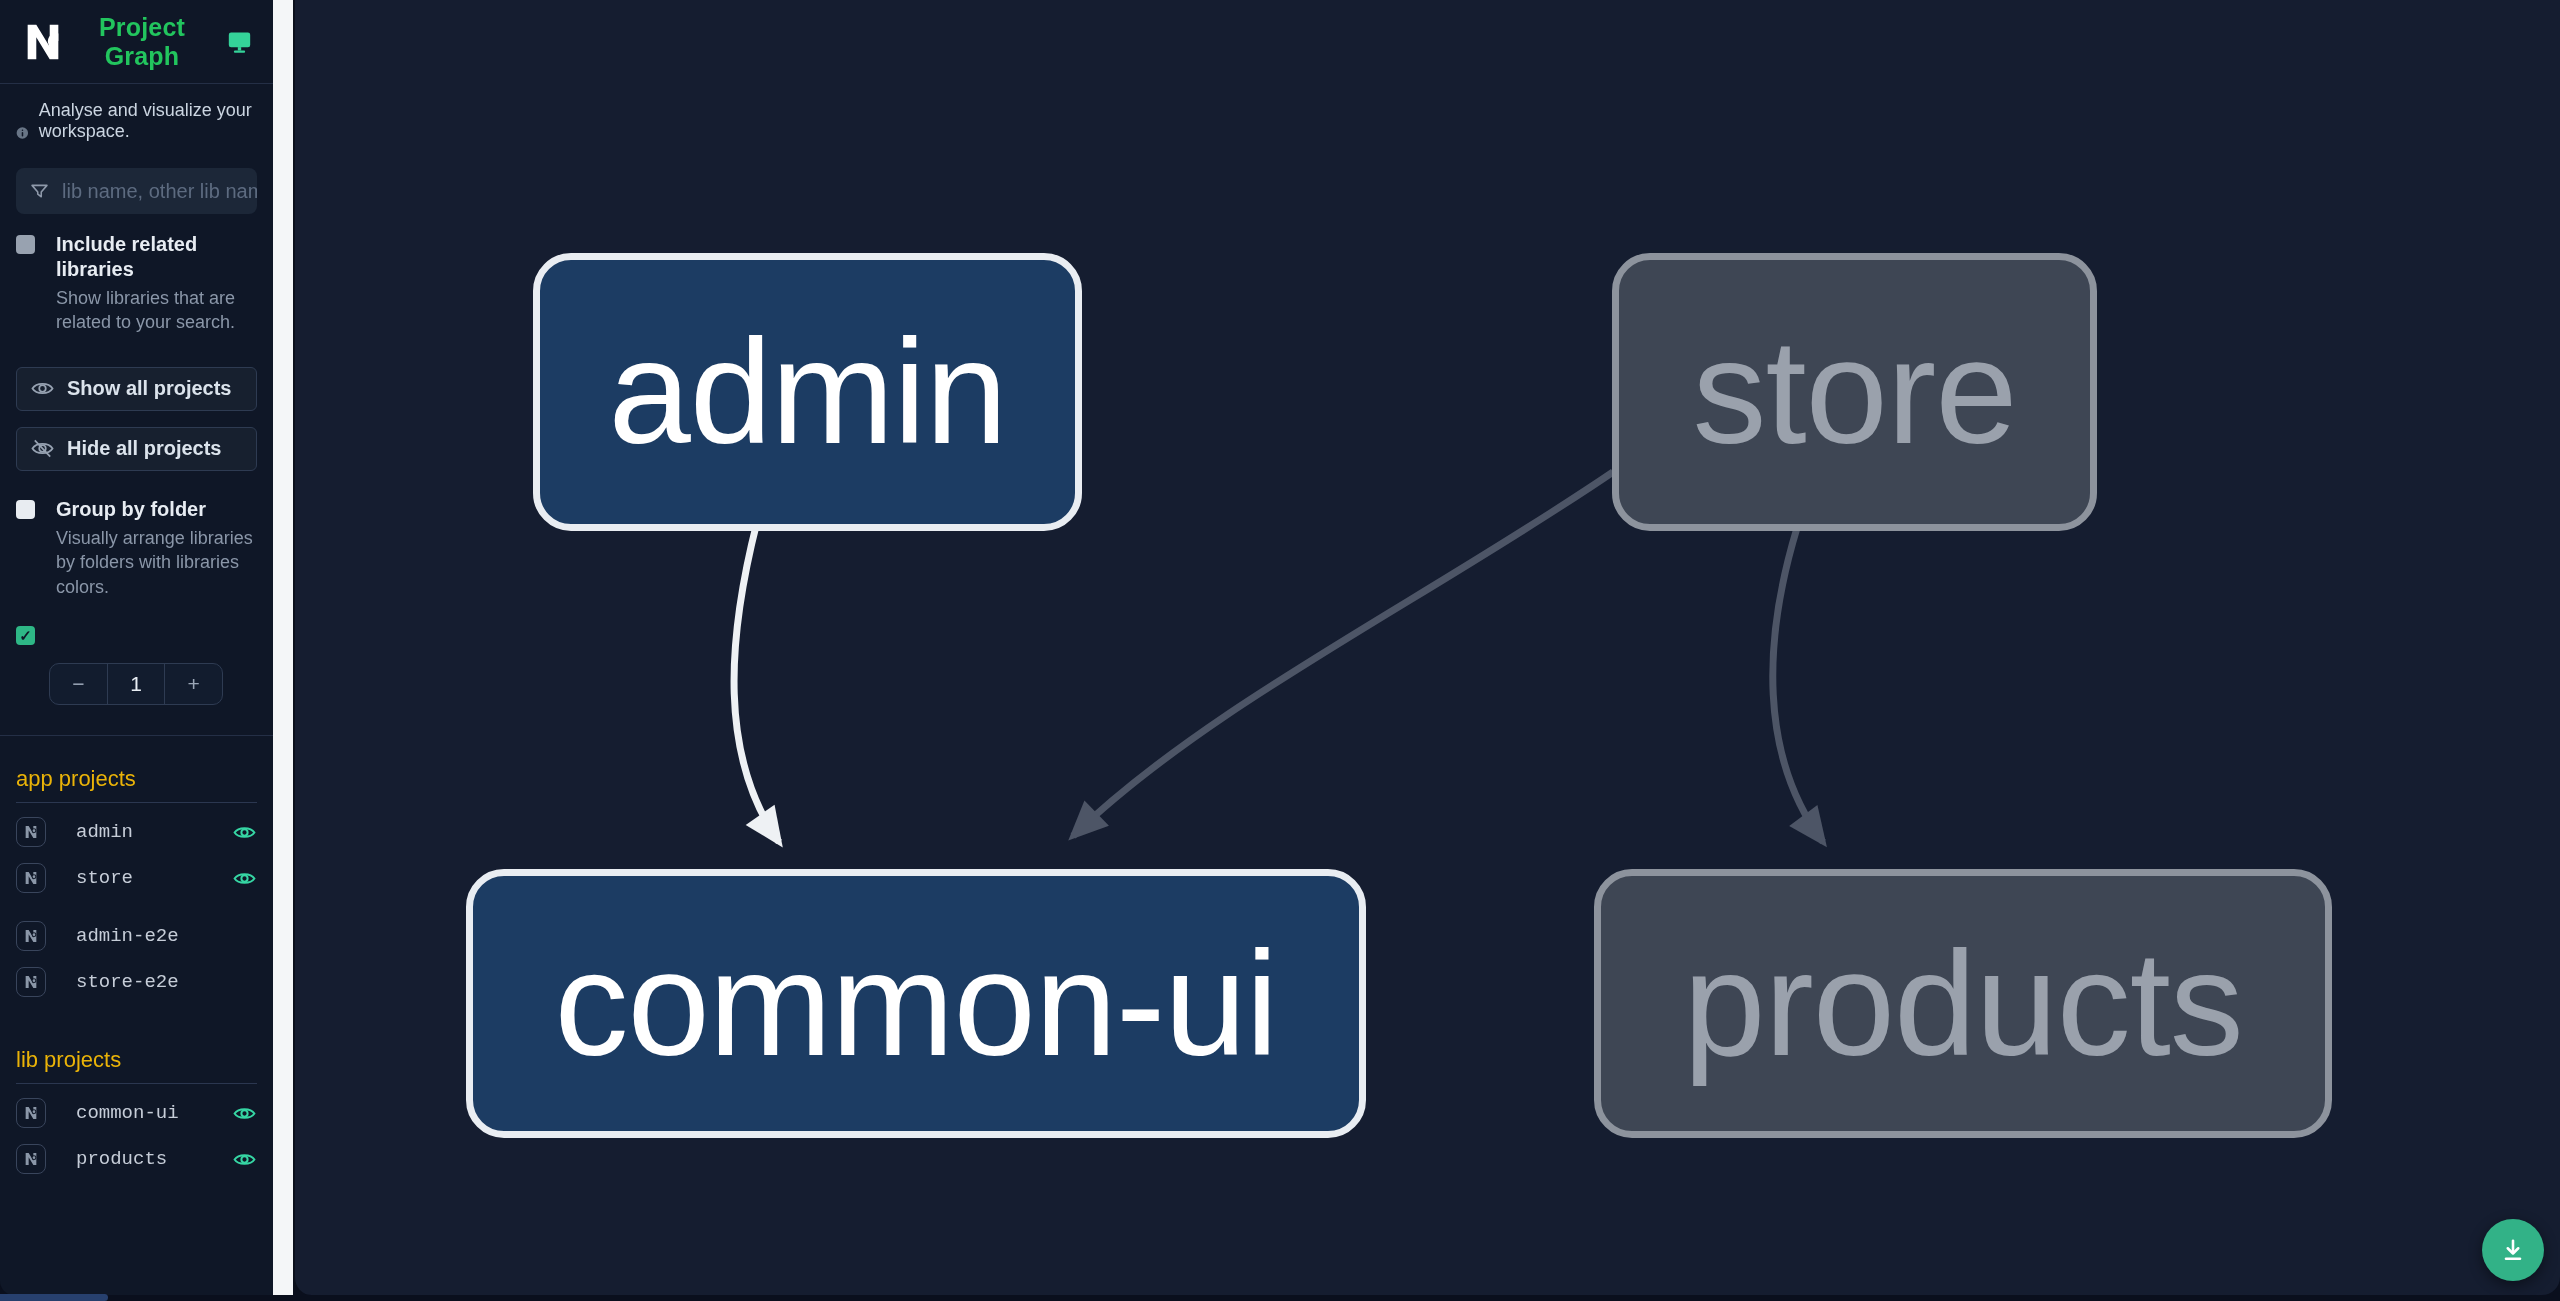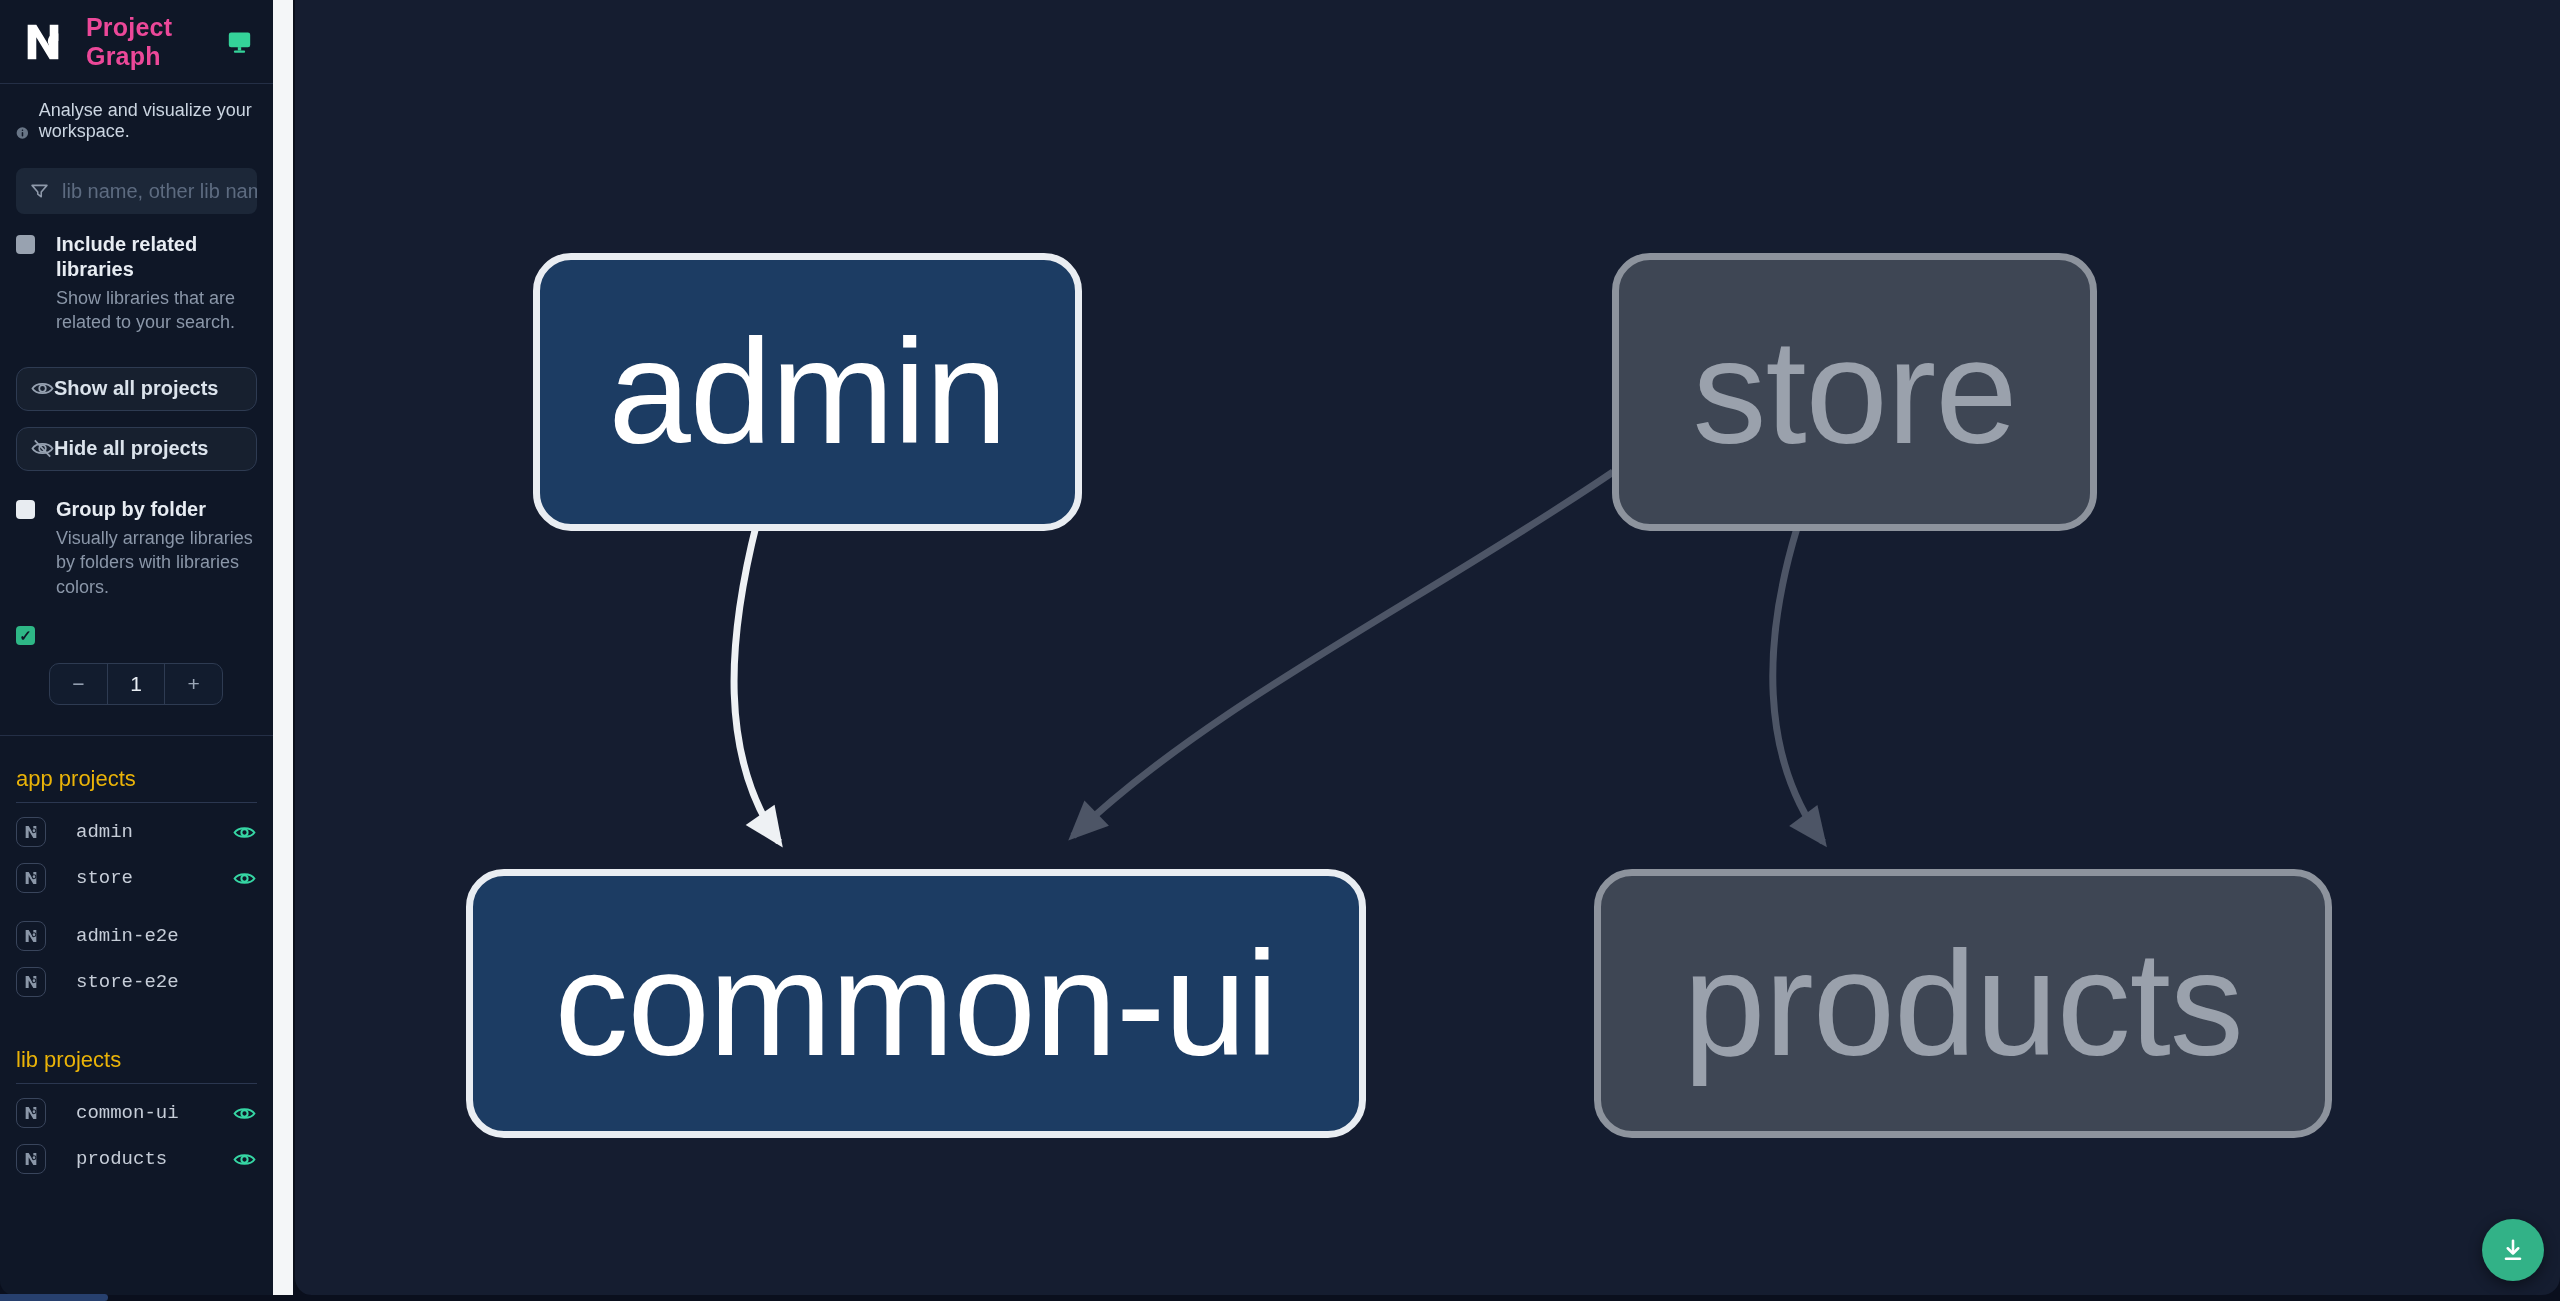--- a/index.html
+++ b/index.html
@@ -11,21 +11,21 @@
   
   .sidebar {
     width:273px; height:1295px; background:#0f1727; color:#e2e8f0;
     border-radius:0 0 0 14px; flex:none; display:flex; flex-direction:column;
   }
   .sb-header {
     height:84px; display:flex; align-items:center; padding:0 20px;
     border-bottom:1px solid #242f46; flex:none;
   }
   .nx-logo { width:46px; height:46px; flex:none; }
-  .sb-title { font-size:25px; font-weight:700; color:#ec4899; margin-left:20px; letter-spacing:.2px; }
+  .sb-title { font-size:25px; font-weight:700; color:#22c55e; margin-left:8px; letter-spacing:.2px;text-align:center; }
   .theme-icon { margin-left:16px; color:#34d399; display:flex; }
 
   .sb-body { padding:0 16px; flex:1; }
 
   .tagline { display:flex; align-items:flex-end; gap:10px; margin-top:16px; }
   .tagline .txt { font-size:18px; color:#cbd5e1; }
 
   .search-box {
     margin-top:26px; height:46px; background:#1c2738; border-radius:8px;
     display:flex; align-items:center; overflow:hidden;
@@ -44,22 +44,22 @@
     font-size:15px; font-weight:700; color:#0f1727;
   }
   .cb-gray  { background:#98a2b0; }
   .cb-light { background:#e8ecf1; }
   .cb-teal  { background:#2eb786; }
   .check-row .label { font-size:20px; font-weight:700; color:#e7ecf2; line-height:1.25; }
   .check-row .desc  { font-size:18px; color:#8a96a8; margin-top:4px; line-height:1.36; }
 
   .sb-btn {
     width:100%; height:44px; margin-top:16px; display:flex; align-items:center;
-    background:#17202f; border:1px solid #2e3b52; border-radius:12px;
-    color:#dbe3ec; font-size:20px; font-weight:700; padding:0 14px; 
+    background:#17202f; border:1px solid #2e3b52; border-radius:6px;
+    color:#dbe3ec; font-size:20px; font-weight:700; padding:0 14px; gap:13px;
     cursor:pointer; font-family:"Liberation Sans",sans-serif;
   }
   .sb-btn:first-of-type { margin-top:32px; }
   .sb-btn .ico { color:#97a2b2; display:flex; }
 
   .stepper {
     margin:18px 0 0 33px; width:174px; height:42px; display:flex;
     border:1px solid #2e3b52; border-radius:10px; overflow:hidden; background:#121c2e;
   }
   .stepper > * {

